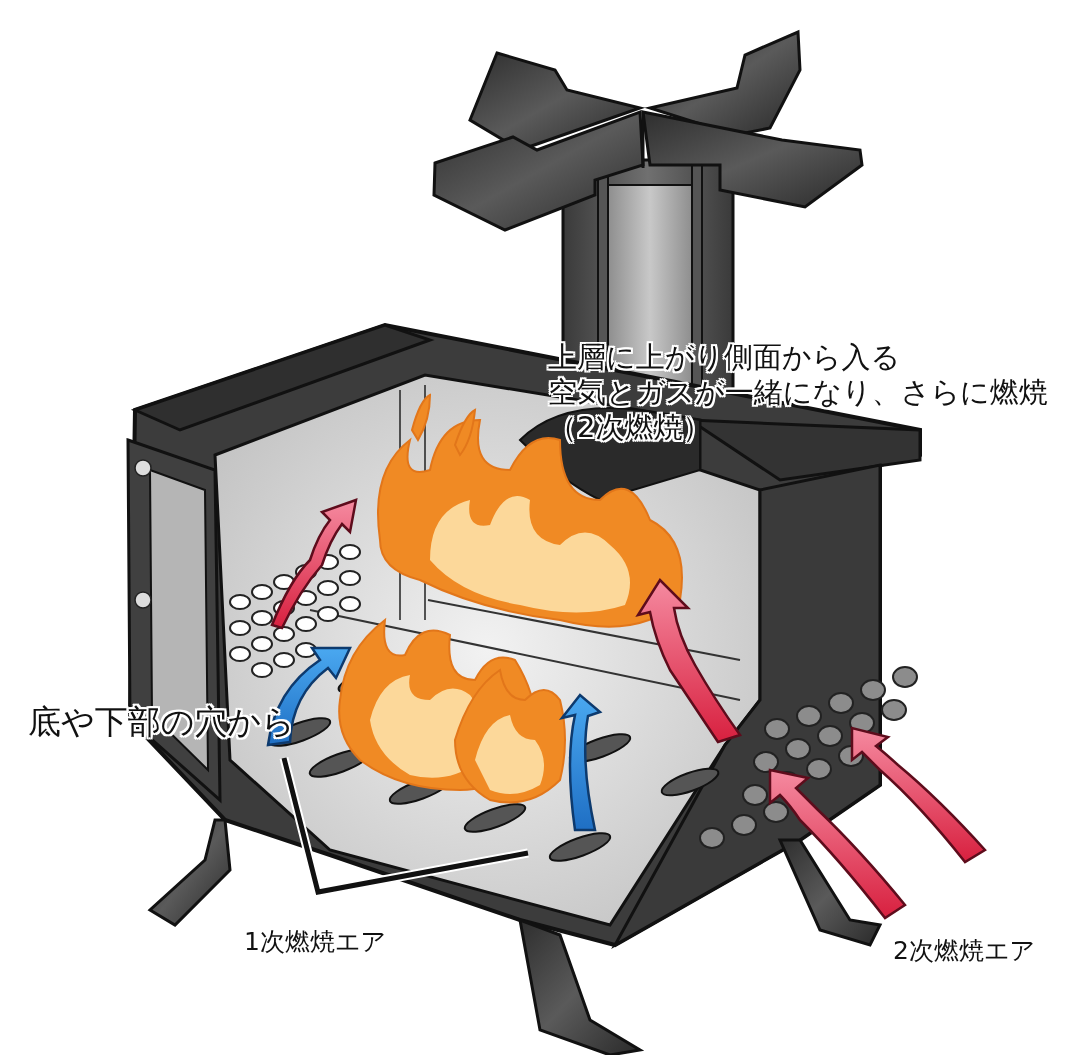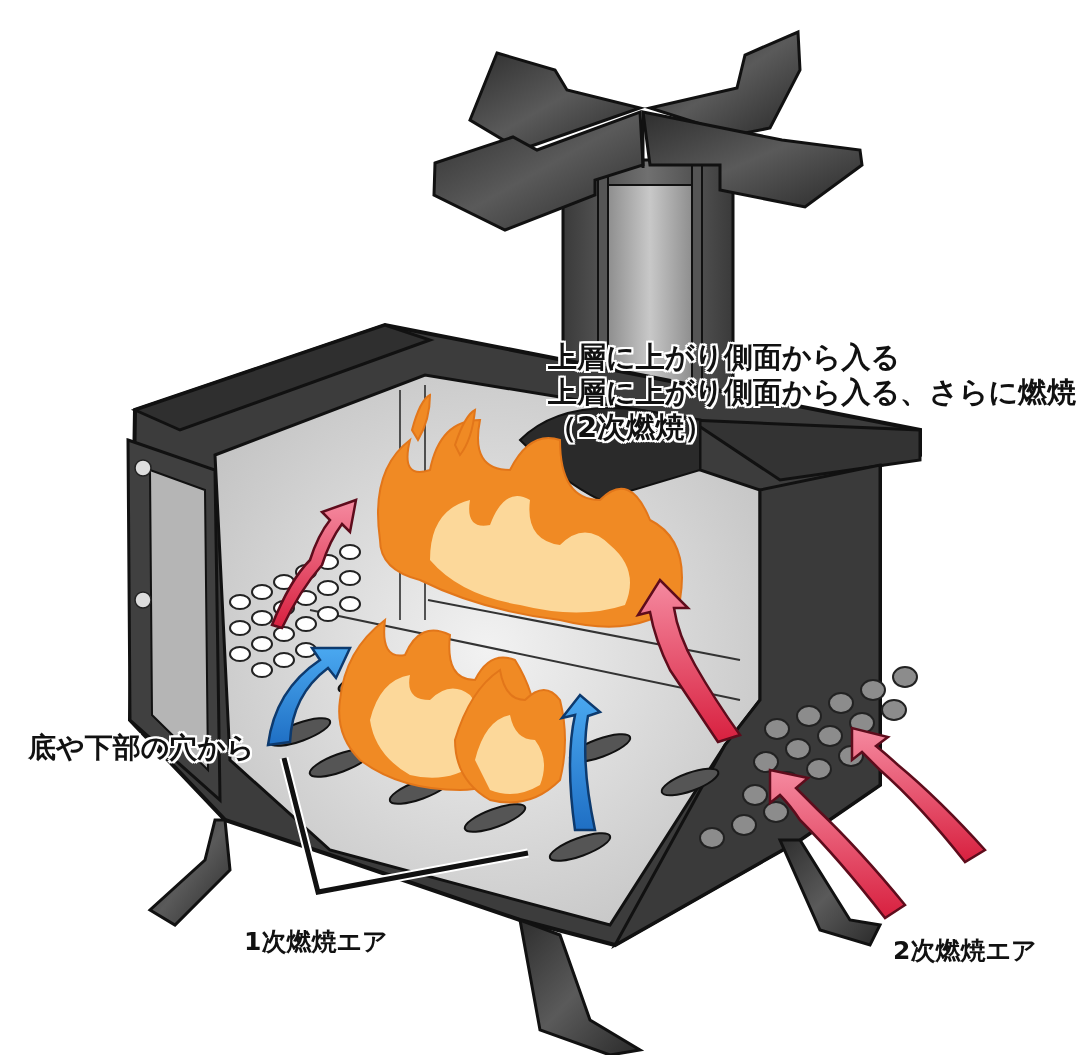--- a/index.html
+++ b/index.html
@@ -1,24 +1,24 @@
 <!DOCTYPE html>
 <html><head>
 <meta charset="utf-8">
 <style>
   html, body { margin: 0; padding: 0; background: #ffffff; }
   body { width: 1080px; height: 1055px; position: relative; overflow: hidden;
          font-family: "DejaVu Sans", "Liberation Sans", sans-serif; }
   #stage { position: absolute; left: 0; top: 0; width: 1080px; height: 1055px; }
-  .label { position: absolute; color: #111; font-weight: bold; white-space: nowrap; line-height: 1.2;
+  .label { position: absolute; color: #111; font-weight: normal; white-space: nowrap; line-height: 1.2;
            text-shadow: -2px -2px 0 #fff, 2px -2px 0 #fff, -2px 2px 0 #fff, 2px 2px 0 #fff,
                         0 -2px 0 #fff, 0 2px 0 #fff, -2px 0 0 #fff, 2px 0 0 #fff; }
   .label div { display: block; }
   #label-secondary { left: 548px; top: 340px; font-size: 29px; }
-  #label-primary { left: 28px; top: 731px; font-size: 28px; }
+  #label-primary { left: 28px; top: 702px; font-size: 33px; }
   #caption-primary-air { left: 244px; top: 927px; font-size: 25px; }
   #caption-secondary-air { left: 873px; top: 936px; font-size: 25px; margin-left: 20px; }
 </style>
 </head>
 <body>
 
 <svg id="stage" viewBox="0 0 1080 1055" xmlns="http://www.w3.org/2000/svg">
   <defs>
     <linearGradient id="steel" x1="0" y1="0" x2="1" y2="1">
       <stop offset="0" stop-color="#2e2e2e"></stop>
@@ -176,21 +176,21 @@
   </g>
 
   <g stroke="#111" stroke-width="5" fill="none">
     <path d="M284,758 L318,892 L528,853" stroke="#fff" stroke-width="9"></path>
     <path d="M284,758 L318,892 L528,853"></path>
   </g>
 </svg>
 
 <div class="label" id="label-secondary">
   <div>上層に上がり側面から入る</div>
-  <div>上層に上がり側面から入る、さらに燃焼</div>
+  <div>空気とガスが一緒になり、さらに燃焼</div>
   <div>（2次燃焼）</div>
 </div>
 
 <div class="label" id="label-primary">
   <div>底や下部の穴から</div>
 </div>
 
 <div class="label" id="caption-primary-air">1次燃焼エア</div>
 <div class="label" id="caption-secondary-air">2次燃焼エア</div>
 

